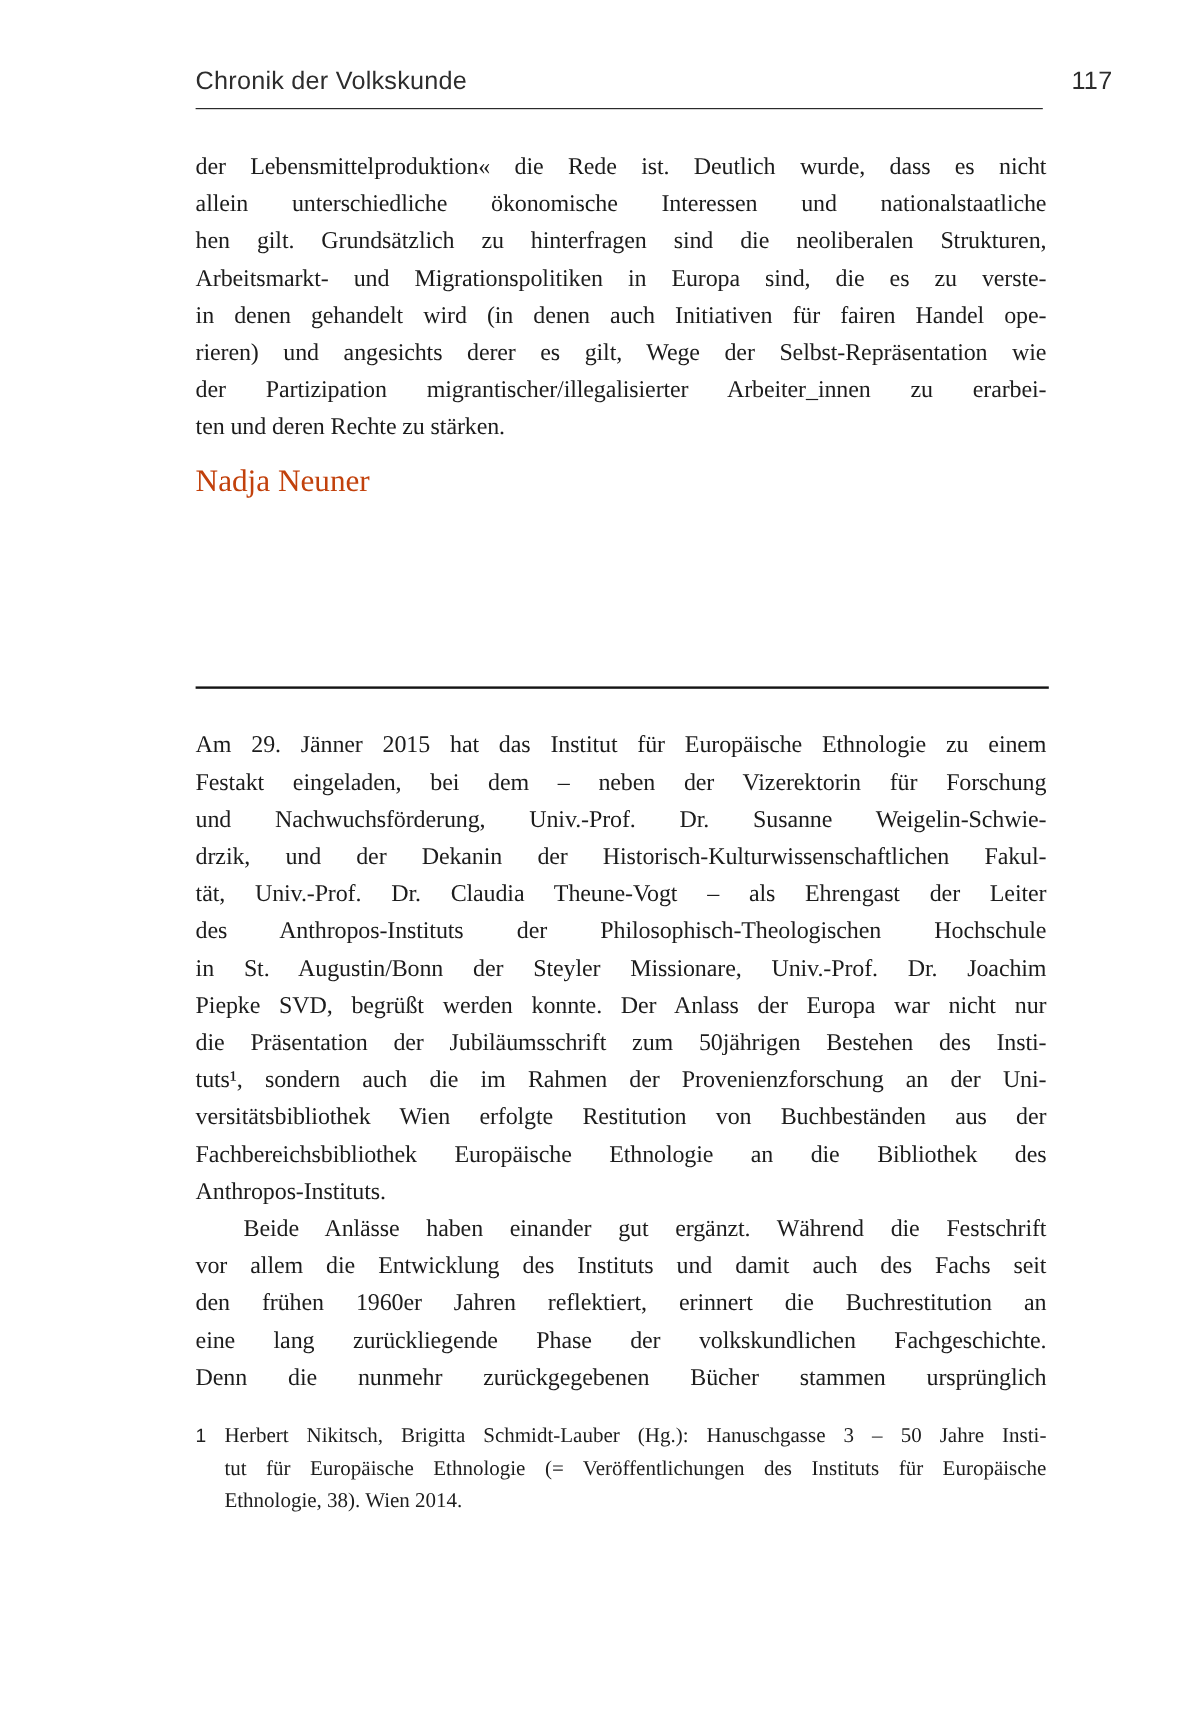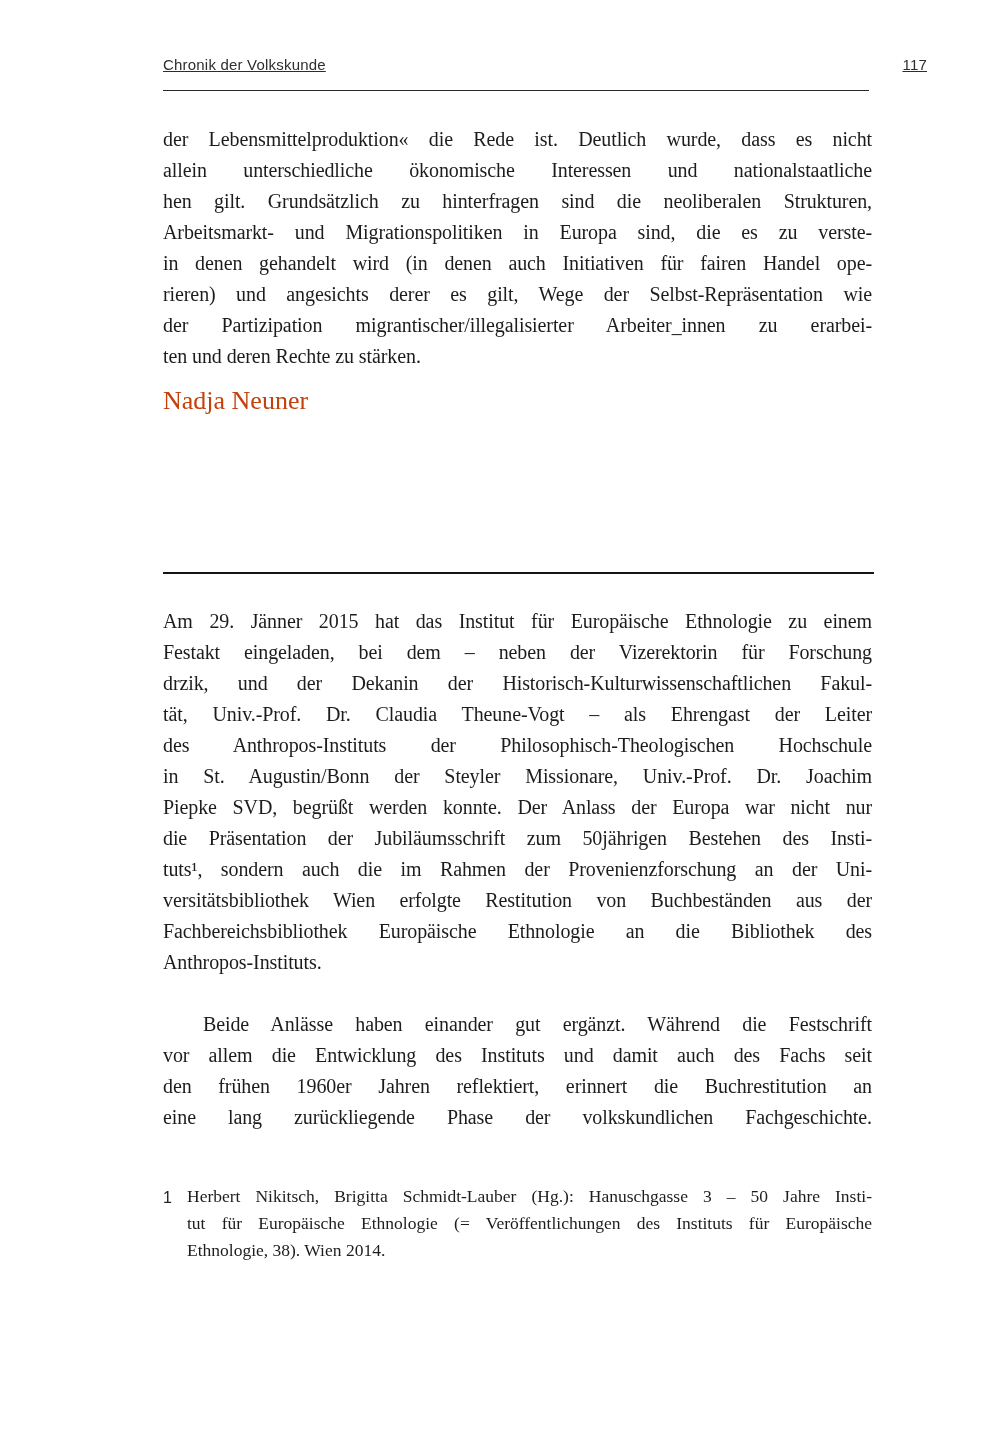--- a/index.html
+++ b/index.html
@@ -11,21 +11,21 @@
     font-family: "Liberation Serif", "DejaVu Serif", serif;
     color: #1d1d1d;
     overflow: hidden;
   }
   
   .header-row {
     position: absolute;
     left: 163px; top: 56px; width: 764px;
     display: flex; justify-content: space-between; align-items: baseline;
     font-family: "Liberation Sans", "DejaVu Sans", sans-serif;
-    font-size: 15px; color: #2d2d2d; letter-spacing: 0.2px; text-decoration: underline;
+    font-size: 21px; color: #2d2d2d; letter-spacing: 0.2px;
   }
   .header-rule {
     position: absolute; left: 163px; top: 90px; width: 706px;
     border-top: 1.6px solid #2b2b2b;
   }
   
   .para {
     position: absolute; left: 163px; width: 709px;
     font-size: 20px; line-height: 31px; letter-spacing: -0.1px;
     color: #1c1c1c;
@@ -85,37 +85,39 @@
       <div class="tline last">ten und deren Rechte zu stärken.</div>
     </div>
 
   <div class="author">Nadja Neuner</div>
 
   <div class="section-rule"></div>
 
   <div class="para para-main1">
       <div class="tline">Am 29. Jänner 2015 hat das Institut für Europäische Ethnologie zu einem</div>
       <div class="tline">Festakt eingeladen, bei dem – neben der Vizerektorin für Forschung</div>
+      <div class="tline">und Nachwuchsförderung, Univ.-Prof. Dr. Susanne Weigelin-Schwie-</div>
       <div class="tline">drzik, und der Dekanin der Historisch-Kulturwissenschaftlichen Fakul-</div>
       <div class="tline">tät, Univ.-Prof. Dr. Claudia Theune-Vogt – als Ehrengast der Leiter</div>
       <div class="tline">des Anthropos-Instituts der Philosophisch-Theologischen Hochschule</div>
       <div class="tline">in St. Augustin/Bonn der Steyler Missionare, Univ.-Prof. Dr. Joachim</div>
       <div class="tline">Piepke SVD, begrüßt werden konnte. Der Anlass der Europa war nicht nur</div>
       <div class="tline">die Präsentation der Jubiläumsschrift zum 50jährigen Bestehen des Insti-</div>
       <div class="tline">tuts¹, sondern auch die im Rahmen der Provenienzforschung an der Uni-</div>
       <div class="tline">versitätsbibliothek Wien erfolgte Restitution von Buchbeständen aus der</div>
       <div class="tline">Fachbereichsbibliothek Europäische Ethnologie an die Bibliothek des</div>
       <div class="tline last">Anthropos-Instituts.</div>
     </div>
 
   <div class="para para-main2">
       <div class="tline indent">Beide Anlässe haben einander gut ergänzt. Während die Festschrift</div>
       <div class="tline">vor allem die Entwicklung des Instituts und damit auch des Fachs seit</div>
       <div class="tline">den frühen 1960er Jahren reflektiert, erinnert die Buchrestitution an</div>
       <div class="tline">eine lang zurückliegende Phase der volkskundlichen Fachgeschichte.</div>
+      <div class="tline">Denn die nunmehr zurückgegebenen Bücher stammen ursprünglich</div>
     </div>
 
   <div class="footnote">
     <span class="fn-marker">1</span>
     <div class="fn-text">
         <div class="tline">Herbert Nikitsch, Brigitta Schmidt-Lauber (Hg.): Hanuschgasse 3 – 50 Jahre Insti-</div>
         <div class="tline">tut für Europäische Ethnologie (= Veröffentlichungen des Instituts für Europäische</div>
         <div class="tline last">Ethnologie, 38). Wien 2014.</div>
       </div>
   </div>

